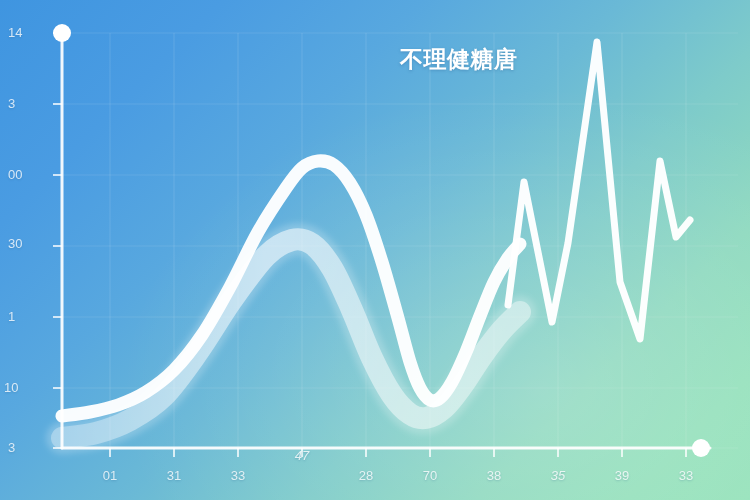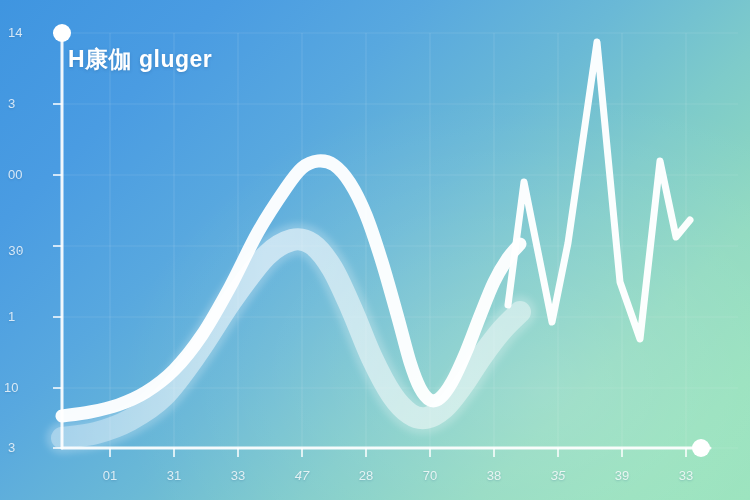--- a/index.html
+++ b/index.html
@@ -108,37 +108,37 @@
         <path d="M62 438 C67.66666666666667 437.1666666666667,84.66666666666667 436,96 433 C107.33333333333333 430,118.66666666666667 426.1666666666667,130 420 C141.33333333333334 413.8333333333333,152.66666666666666 407.3333333333333,164 396 C175.33333333333334 384.6666666666667,186.66666666666666 368,198 352 C209.33333333333334 336,220.66666666666666 316,232 300 C243.33333333333334 284,256 266,266 256 C276 246,284.3333333333333 242,292 240 C299.6666666666667 238,305.3333333333333 239.33333333333334,312 244 C318.6666666666667 248.66666666666666,325.3333333333333 257,332 268 C338.6666666666667 279,345.3333333333333 295,352 310 C358.6666666666667 325,365.3333333333333 343.8333333333333,372 358 C378.6666666666667 372.1666666666667,385.6666666666667 385.6666666666667,392 395 C398.3333333333333 404.3333333333333,404.3333333333333 410.1666666666667,410 414 C415.6666666666667 417.8333333333333,420.3333333333333 419,426 418 C431.6666666666667 417,438 413.3333333333333,444 408 C450 402.6666666666667,455.6666666666667 394.6666666666667,462 386 C468.3333333333333 377.3333333333333,475.3333333333333 365.3333333333333,482 356 C488.6666666666667 346.6666666666667,495.6666666666667 337.3333333333333,502 330 C508.3333333333333 322.6666666666667,517 315,520 312" fill="none" stroke="url(#bandFade)" stroke-opacity="1" stroke-width="22" stroke-linecap="round" stroke-linejoin="round"></path>
         <path d="M62 416 C66.66666666666667 415.3333333333333,80.66666666666667 413.8333333333333,90 412 C99.33333333333333 410.1666666666667,108.66666666666667 408.3333333333333,118 405 C127.33333333333333 401.6666666666667,136.66666666666666 397.8333333333333,146 392 C155.33333333333334 386.1666666666667,164.66666666666666 379.5,174 370 C183.33333333333334 360.5,192.66666666666666 348.8333333333333,202 335 C211.33333333333334 321.1666666666667,220.66666666666666 304.1666666666667,230 287 C239.33333333333334 269.8333333333333,248.66666666666666 248.5,258 232 C267.3333333333333 215.5,278.6666666666667 198.66666666666666,286 188 C293.3333333333333 177.33333333333334,296.6666666666667 172.5,302 168 C307.3333333333333 163.5,312.6666666666667 161.5,318 161 C323.3333333333333 160.5,328.6666666666667 161.33333333333334,334 165 C339.3333333333333 168.66666666666666,344.6666666666667 174.66666666666666,350 183 C355.3333333333333 191.33333333333334,360.6666666666667 201.83333333333334,366 215 C371.3333333333333 228.16666666666666,376.6666666666667 244.83333333333334,382 262 C387.3333333333333 279.1666666666667,393.3333333333333 301.3333333333333,398 318 C402.6666666666667 334.6666666666667,406.3333333333333 350.3333333333333,410 362 C413.6666666666667 373.6666666666667,416.6666666666667 381.6666666666667,420 388 C423.3333333333333 394.3333333333333,426.6666666666667 398.3333333333333,430 400 C433.3333333333333 401.6666666666667,436.3333333333333 401,440 398 C443.6666666666667 395,447.6666666666667 389.6666666666667,452 382 C456.3333333333333 374.3333333333333,461.3333333333333 363,466 352 C470.6666666666667 341,475.3333333333333 327.6666666666667,480 316 C484.6666666666667 304.3333333333333,489.3333333333333 291.6666666666667,494 282 C498.6666666666667 272.3333333333333,503.6666666666667 264.3333333333333,508 258 C512.3333333333334 251.66666666666666,518 246.33333333333334,520 244" fill="none" stroke="#ffffff" stroke-opacity="0.96" stroke-width="13" stroke-linecap="round" stroke-linejoin="round"></path>
         <path d="M508 305 L524 182 L552 322 L568 243 L597 42 L620 282 L640 339 L660 161 L676 237 L690 220" fill="none" stroke="#ffffff" stroke-opacity="0.97" stroke-width="7" stroke-linecap="round" stroke-linejoin="round"></path>
       </g>
     <g id="marker-layer">
         <circle cx="62" cy="33" r="9" fill="#ffffff"></circle>
         <circle cx="701" cy="448" r="9" fill="#ffffff"></circle>
       </g>
   </svg>
 
-  <div class="titleText" id="title-left">H康伽 gluger</div>
 
+  <div class="titleText" id="title-right">不理健糖唐</div>
 
   <div id="ylabels">
       <div class="axLbl yLbl" style="left: 8px; width: 38px; top: 25px;">14</div>
       <div class="axLbl yLbl" style="left: 8px; width: 38px; top: 96px;">3</div>
       <div class="axLbl yLbl" style="left: 8px; width: 38px; top: 167px;">00</div>
-      <div class="axLbl yLbl" style="left: 8px; width: 38px; top: 244px; font-family: Liberation Mono, monospace;">30</div>
+      <div class="axLbl yLbl" style="left: 8px; width: 38px; top: 236px;">30</div>
       <div class="axLbl yLbl" style="left: 8px; width: 38px; top: 309px;">1</div>
       <div class="axLbl yLbl" style="left: 4px; width: 38px; top: 380px;">10</div>
       <div class="axLbl yLbl" style="left: 8px; width: 38px; top: 440px;">3</div>
     </div>
   <div id="xlabels">
       <div class="axLbl xLbl" style="left: 85px; width: 50px; top: 468px;">01</div>
       <div class="axLbl xLbl" style="left: 149px; width: 50px; top: 468px;">31</div>
       <div class="axLbl xLbl" style="left: 213px; width: 50px; top: 468px;">33</div>
-      <div class="axLbl xLbl" style="left: 277px; width: 50px; top: 468px; font-style: italic;">47</div>
+      <div class="axLbl xLbl" style="left: 277px; width: 50px; top: 448px; font-style: italic;">47</div>
       <div class="axLbl xLbl" style="left: 341px; width: 50px; top: 468px;">28</div>
       <div class="axLbl xLbl" style="left: 405px; width: 50px; top: 468px;">70</div>
       <div class="axLbl xLbl" style="left: 469px; width: 50px; top: 468px;">38</div>
       <div class="axLbl xLbl" style="left: 533px; width: 50px; top: 468px; font-style: italic;">35</div>
       <div class="axLbl xLbl" style="left: 597px; width: 50px; top: 468px;">39</div>
       <div class="axLbl xLbl" style="left: 661px; width: 50px; top: 468px;">33</div>
     </div>
 </div>
 
 </body></html>

